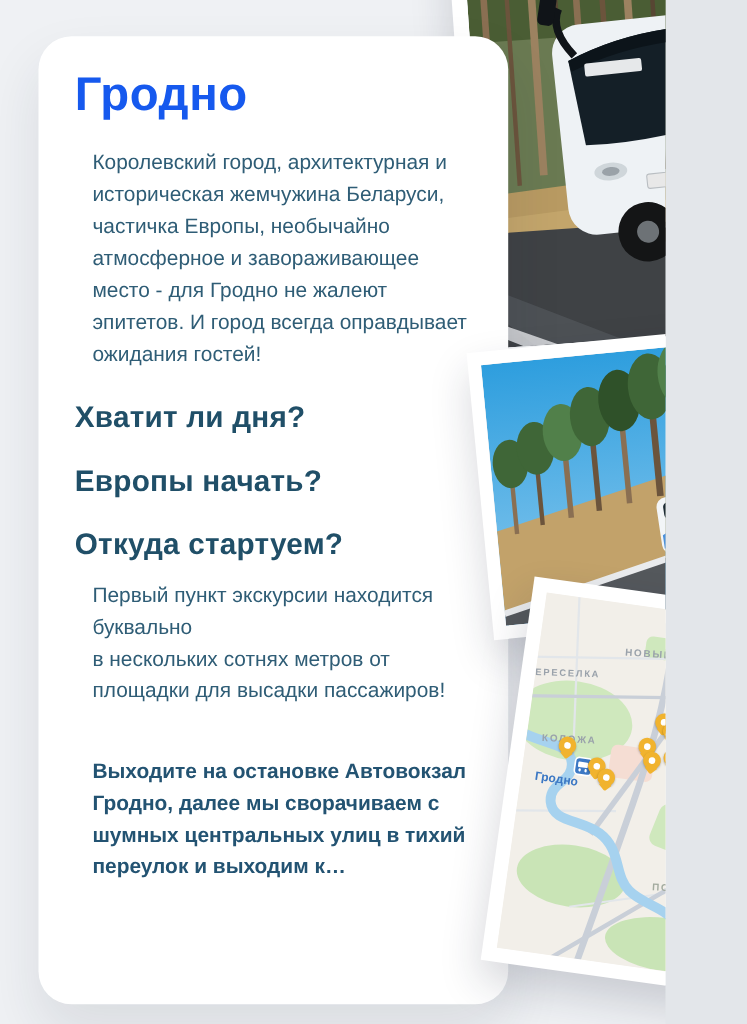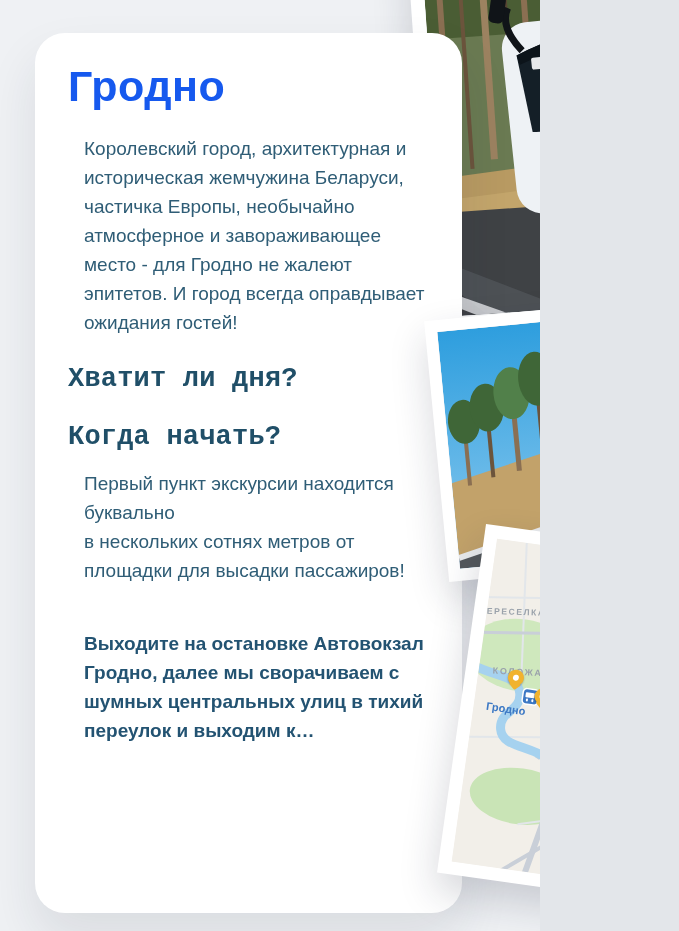--- a/index.html
+++ b/index.html
@@ -1,18 +1,18 @@
 <!DOCTYPE html>
 <html><head>
 <meta charset="utf-8">
 <style>
   html,body{margin:0;padding:0;background:#e3e6ea;}
   *{box-sizing:border-box;}
   .page{
-    position:relative;width:540px;height:931px;overflow:hidden;
+    position:relative;width:605px;height:931px;overflow:hidden;
     background:#eff1f4;
     font-family:"Liberation Sans","DejaVu Sans",sans-serif;
   }
   
   .photo{position:absolute;background:#fff;box-shadow:0 18px 38px rgba(25,35,55,.18);}
   .ph{position:relative;width:100%;height:100%;overflow:hidden;background:#dfe3e7;}
   .photo-bus{left:420px;top:-64px;width:356px;height:384px;padding:14px;transform:rotate(-4deg);z-index:1;}
   .photo-forest{left:436px;top:306px;width:304px;height:262px;padding:12px;transform:rotate(-5.5deg);z-index:3;}
   .photo-map{left:486px;top:524px;width:306px;height:352px;padding:13px;transform:rotate(8deg);transform-origin:0 0;z-index:4;}
   
@@ -20,21 +20,21 @@
     position:absolute;left:35px;top:33px;width:427px;height:880px;z-index:2;
     background:#fff;border-radius:30px;
     box-shadow:0 26px 50px rgba(30,40,60,.10);
     padding:30px 14px 0 33px;
   }
   .card h1{
     margin:0 0 24px 0;font-size:43px;line-height:1.1;font-weight:700;
     color:#1659ee;letter-spacing:.5px;
   }
   .card p{margin:16px;color:#2f5d76;font-size:19px;line-height:29px;white-space:pre-line;}
-  .card h2{margin:27px 0 9px 0;font-size:27px;line-height:1.15;font-weight:700;color:#204f68;letter-spacing:.2px;font-family:Liberation Mono, monospace;}
+  .card h2{margin:27px 0 9px 0;font-size:27px;line-height:1.15;font-weight:700;color:#204f68;letter-spacing:.2px;}
   .card p.bold-note{margin-top:44px;font-weight:700;color:#235372;}
   
   .map-inner{position:relative;width:100%;height:100%;overflow:hidden;background:#f2efe9;}
   .map-svg{position:absolute;left:0;top:0;width:100%;height:100%;}
   .map-label{
     position:absolute;color:#9aa2ab;font-size:9px;font-weight:700;
     letter-spacing:1.6px;white-space:nowrap;
   }
   .map-label-blue{
     position:absolute;color:#3c78c4;font-size:11px;font-weight:700;white-space:nowrap;letter-spacing:0;
@@ -118,22 +118,23 @@
       </svg>
     </div>
   </div>
 
   <div class="card">
     <h1>Гродно</h1>
     <p>Королевский город, архитектурная и историческая жемчужина Беларуси, частичка Европы, необычайно атмосферное и завораживающее место - для Гродно не жалеют эпитетов. И город всегда оправдывает ожидания гостей!</p>
 
     <h2>Хватит ли дня?</h2>
 
-    <h2>Когда начать?</h2>
-
+    <h2>Европы начать?</h2>
+
+    <h2>Откуда стартуем?</h2>
     <p>Первый пункт экскурсии находится буквально
 в нескольких сотнях метров от площадки для высадки пассажиров!</p>
 
     <p class="bold-note">Выходите на остановке Автовокзал Гродно, далее мы сворачиваем с шумных центральных улиц в тихий переулок и выходим к…</p>
   </div>
 
   <div class="photo photo-forest">
     <div class="ph">
       <svg class="map-svg" viewBox="0 0 280 238" preserveAspectRatio="none">
         <defs>

